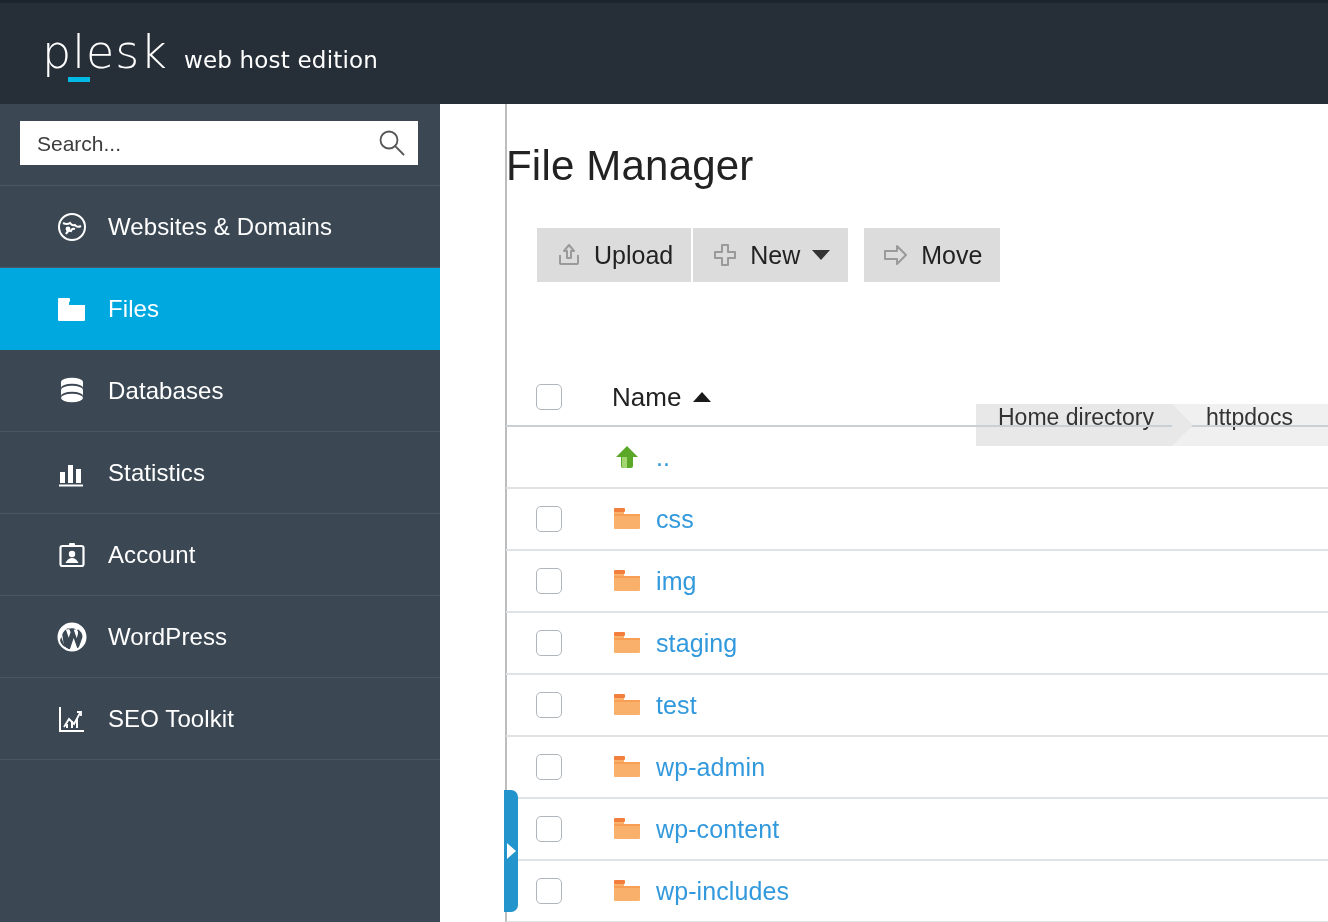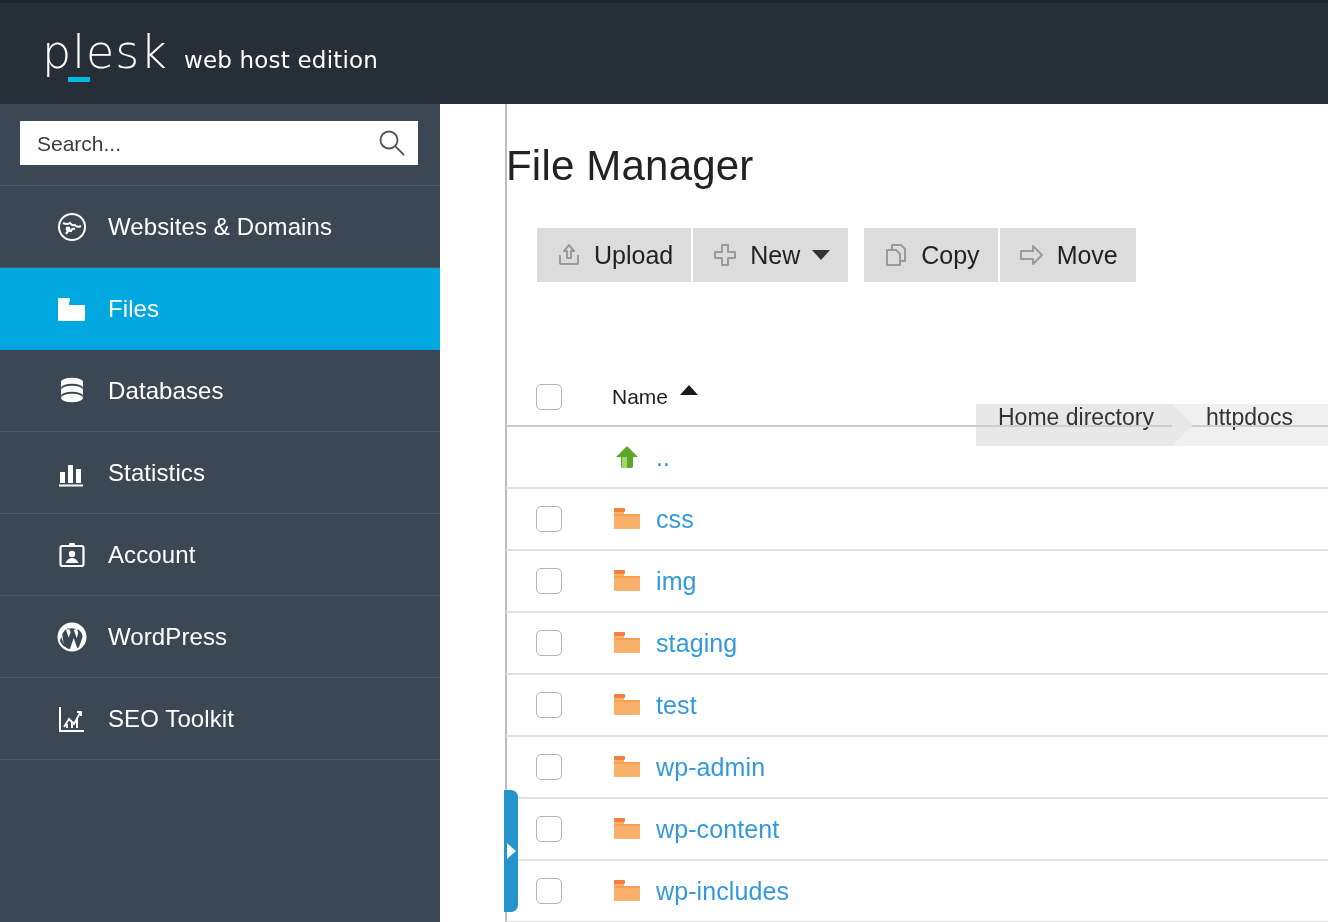--- a/index.html
+++ b/index.html
@@ -262,24 +262,24 @@
   .cbx {
     width: 26px; height: 26px;
     border: 1px solid #b0b6bb;
     border-radius: 5px;
     background: #ffffff;
     flex: 0 0 26px;
     cursor: pointer;
   }
   .cbx-slot { width: 76px; flex: 0 0 76px; display: flex; align-items: center; }
   .hdr-name {
-    font-size: 21px;
+    font-size: 26px;
     color: #222222;
     display: flex;
-    align-items: flex-start;
+    align-items: center;
     cursor: pointer;
   }
   .sort-caret {
     margin-left: 12px;
     width: 0; height: 0;
     border-left: 9px solid transparent;
     border-right: 9px solid transparent;
     border-bottom: 10px solid #1a1a1a;
   }
   .f-ico {
@@ -465,29 +465,20 @@
           <span>New</span>
           <span class="caret"></span>
         </button>
       </div>
 
       <div class="tb-gap"></div>
 
       <div class="tb-group">
         <button class="tb-btn">
           <span class="tb-ico">
-            <svg width="26" height="26" viewBox="0 0 26 26">
-              <path d="M9 3 h9 l4 4 v12 h-13 Z" fill="none" stroke="#9a9a9a" stroke-width="2" stroke-linejoin="round"></path>
-              <path d="M4 8 h9 l4 4 v11 h-13 Z" fill="#dcdcdc" stroke="#9a9a9a" stroke-width="2" stroke-linejoin="round"></path>
-            </svg>
-          </span>
-          <span>Copy</span>
-        </button>
-        <button class="tb-btn">
-          <span class="tb-ico">
             <svg width="28" height="26" viewBox="0 0 28 26">
               <path d="M3 9 h12 v-5 l9 9 -9 9 v-5 h-12 Z" fill="none" stroke="#9a9a9a" stroke-width="2" stroke-linejoin="round"></path>
             </svg>
           </span>
           <span>Move</span>
         </button>
       </div>
 
       <div class="tb-gap"></div>
 

